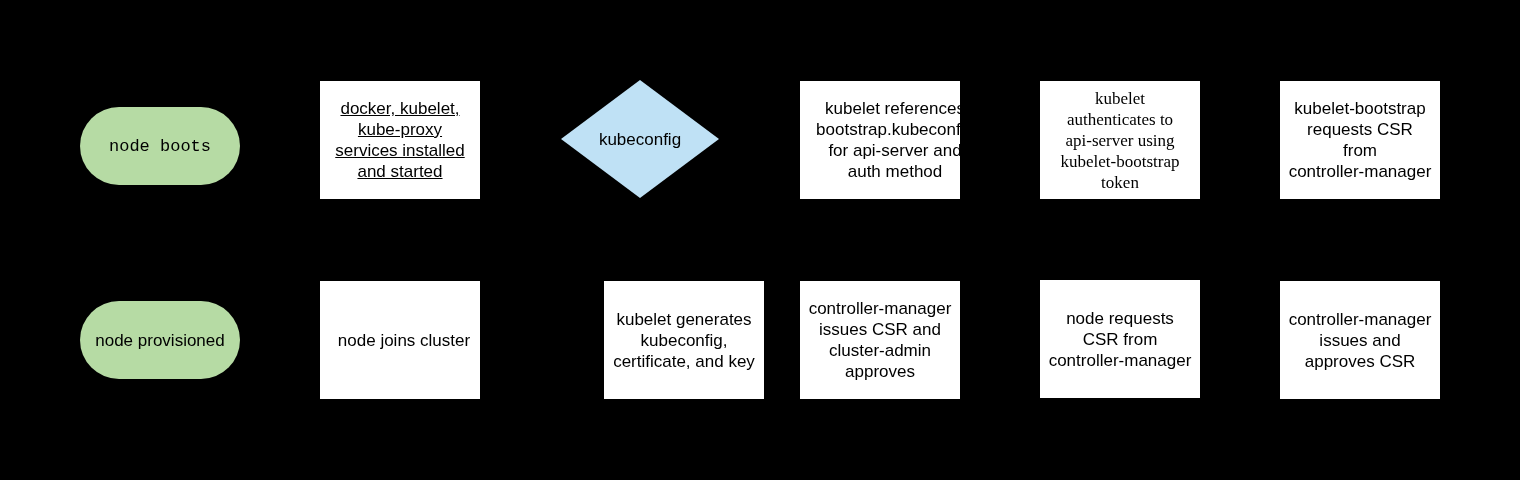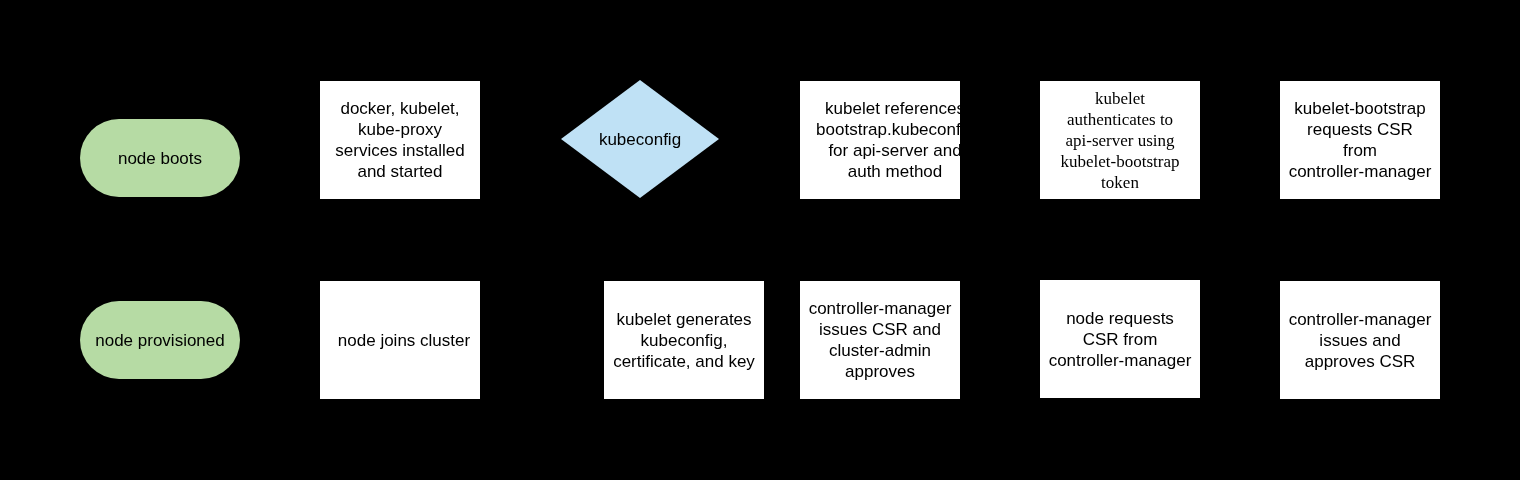--- a/index.html
+++ b/index.html
@@ -39,22 +39,22 @@
     background: #b6dba4;
     border-radius: 39px;
   }
   .decision {
     width: 158px;
     height: 118px;
     background: #bfe1f5;
     clip-path: polygon(50% 0%, 100% 50%, 50% 100%, 0% 50%);
   }
   
-  .p-r1c1 { left: 80px;   top: 119px; }
-  .p-r1c2 { left: 320px;  top: 81px; }
+  .p-r1c1 { left: 80px;   top: 107px; font-family: Liberation Mono, monospace; }
+  .p-r1c2 { left: 320px;  top: 81px; text-decoration: underline; }
   .p-r1c3 { left: 561px;  top: 80px; }
   .p-r1c4 { left: 800px;  top: 81px; padding-left: 30px; }
   .p-r1c5 { left: 1040px; top: 81px; font-family: Liberation Serif, serif; }
   .p-r1c6 { left: 1280px; top: 81px; }
   .p-r2c1 { left: 80px;   top: 301px; }
   .p-r2c2 { left: 320px;  top: 281px; padding-left: 8px; }
   .p-r2c3 { left: 560px;  top: 281px; margin-left: 44px; }
   .p-r2c4 { left: 800px;  top: 281px; }
   .p-r2c5 { left: 1040px; top: 280px; }
   .p-r2c6 { left: 1280px; top: 281px; }

